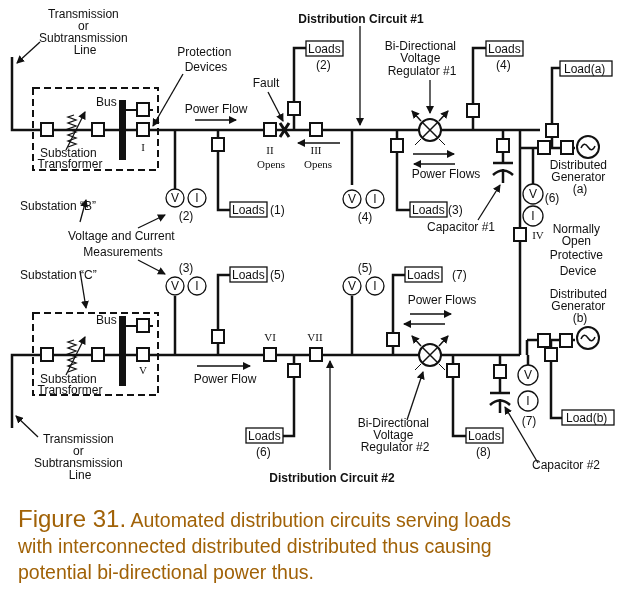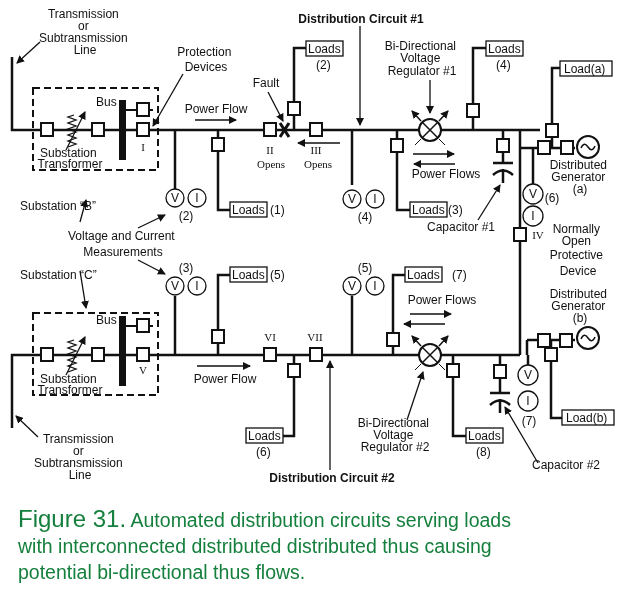--- a/index.html
+++ b/index.html
@@ -1,21 +1,21 @@
 <!DOCTYPE html>
 <html><head>
 <meta charset="utf-8">
 <style>
   html, body { margin: 0; padding: 0; background: #ffffff; }
   body { width: 640px; height: 603px; position: relative; overflow: hidden; }
   #diagram { position: absolute; left: 0; top: 0; }
   .lbl { font-family: "Liberation Sans", sans-serif; font-size: 12px; fill: #111; }
   .lbl-b { font-family: "Liberation Sans", sans-serif; font-size: 12px; font-weight: bold; fill: #111; }
   .lbl-s { font-family: "Liberation Serif", serif; font-size: 11px; fill: #111; }
-  .caption { position: absolute; left: 18px; top: 506px; width: 610px; font-family: "Liberation Sans", sans-serif; color: #15803d; line-height: 25px; }
+  .caption { position: absolute; left: 18px; top: 506px; width: 610px; font-family: "Liberation Sans", sans-serif; color: #a16207; line-height: 25px; }
   .caption .fig { font-size: 24px; }
   .caption .txt { font-size: 19.5px; }
 </style>
 </head>
 <body>
 
 <svg id="diagram" width="640" height="500" viewBox="0 0 640 500" xmlns="http://www.w3.org/2000/svg">
   <defs>
     <marker id="ah" markerWidth="8" markerHeight="8" refX="7" refY="4" orient="auto" markerUnits="userSpaceOnUse">
       <path d="M0,0 L8,4 L0,8 z" fill="#111"></path>
@@ -328,14 +328,14 @@
   <g class="lbl-b" text-anchor="middle">
     <text x="361" y="23">Distribution Circuit #1</text>
     <text x="332" y="482">Distribution Circuit #2</text>
   </g>
 </svg>
 
 <div class="caption">
   <span class="fig">Figure 31.</span>
   <span class="txt">Automated distribution circuits serving loads</span><br>
   <span class="txt">with interconnected distributed distributed thus causing</span><br>
-  <span class="txt">potential bi-directional thus flows.</span>
+  <span class="txt">potential bi-directional power thus.</span>
 </div>
 
 </body></html>

